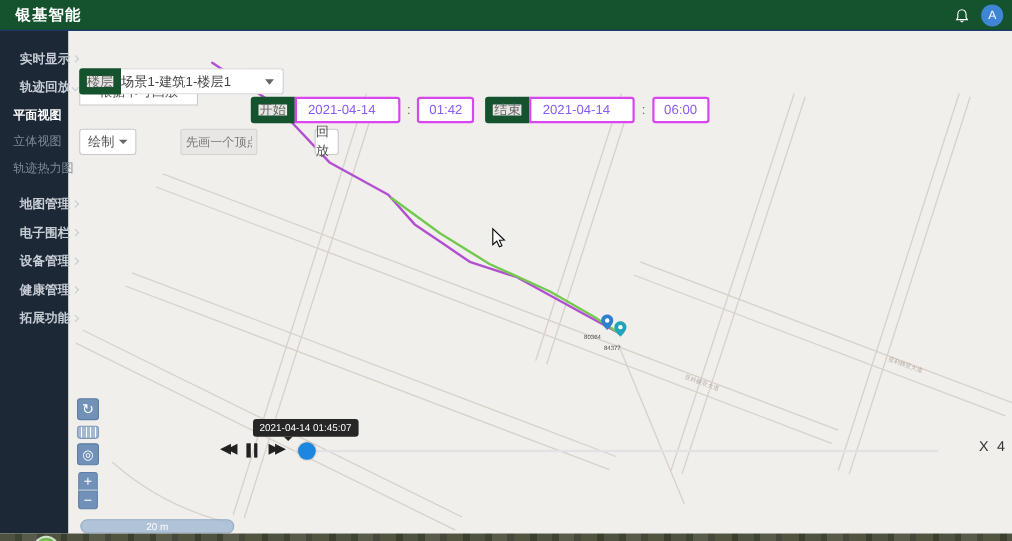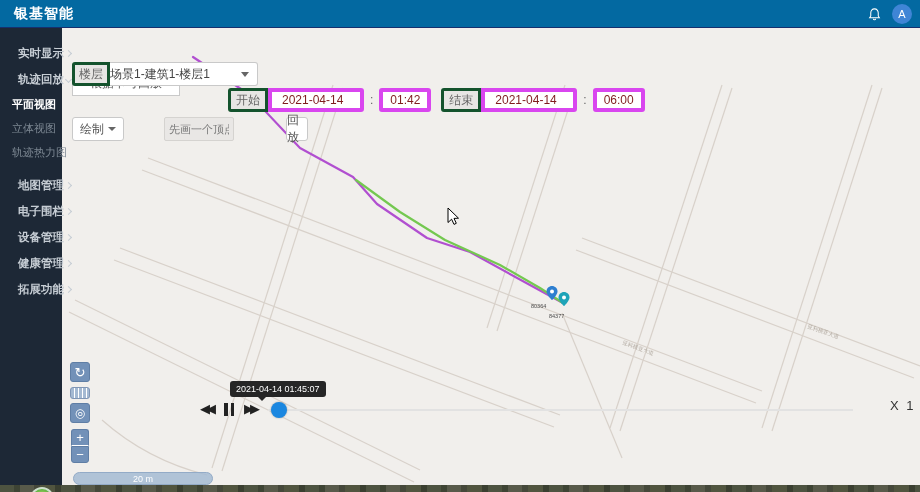--- a/index.html
+++ b/index.html
@@ -2,21 +2,21 @@
 <html><head>
 <meta charset="utf-8">
 <style>
   * { margin:0; padding:0; box-sizing:border-box; }
   html,body { width:920px; height:492px; overflow:hidden; background:#fff;
               font-family:"Liberation Sans","DejaVu Sans",sans-serif; }
   .app { position:relative; width:920px; height:492px; }
 
   
   .header { position:absolute; left:0; top:0; width:920px; height:28px;
-            background:#0369a1; border-bottom:1px solid #16306e;
+            background:#14532d; border-bottom:1px solid #16306e;
             display:flex; align-items:center; z-index:10; }
   .header-title { color:#fff; font-size:14px; font-weight:bold; padding-left:14px; letter-spacing:1px; }
   .header-right { position:absolute; right:8px; top:0; height:28px; display:flex; align-items:center; gap:10px; }
   .bell { width:15px; height:15px; }
   .avatar { width:20px; height:20px; border-radius:50%; background:#3f85d6; color:#fff;
             font-size:11px; display:flex; align-items:center; justify-content:center; }
 
   
   .sidebar { position:absolute; left:0; top:28px; width:62px; height:457px;
              background:#1d2836; z-index:9; padding-top:12px; }
@@ -39,35 +39,35 @@
   
   .ctl { position:absolute; z-index:3; }
   .tabs { left:10px; top:6px; display:flex;margin-top:36px; }
   .tab { height:26px; display:flex; align-items:center; justify-content:center;
          font-size:12px; cursor:pointer; }
   .tab.inactive { width:108px; background:#fff; border:1px solid #c9c9c9; color:#555; }
   .tab.active { width:110px; background:#3d8fd1; border:1px solid #3d8fd1; color:#fff; }
 
   .row { display:flex; align-items:center; }
   .lbl { height:24px; display:flex; align-items:center; justify-content:center;
-         background:#e7e6e4; border:3px solid #14532d; color:#666; font-size:12px;
+         background:#e7e6e4; border:7px solid #14532d; color:#666; font-size:12px;
          border-radius:3px 0 0 3px; }
   .floor-row { left:10px; top:34px; }
   .floor-lbl { width:38px; }
   .floor-select { width:148px; height:24px; background:#fff; border:1px solid #c9c9c9;
                   border-left:none; border-radius:0 3px 3px 0; font-size:12px; color:#444;
                   display:flex; align-items:center; position:relative; cursor:pointer; }
   .caret { width:0; height:0; border-left:4px solid transparent; border-right:4px solid transparent;
            border-top:5px solid #666; display:inline-block; }
   .floor-select .caret { position:absolute; right:8px; top:9px; }
 
   .time-row { left:166px; top:60px; }
   .time-row .lbl { width:40px; }
-  .tinput { height:24px; border:4px solid #d946ef; border-radius:0 3px 3px 0; background:#fff;
-            font-size:12px; color:#7f1d1d; padding-left:10px;
+  .tinput { height:24px; border:2px solid #d946ef; border-radius:0 3px 3px 0; background:#fff;
+            font-size:12px; color:#8b5cf6; padding-left:10px;
             font-family:"Liberation Sans","DejaVu Sans",sans-serif; }
   .date-in { width:96px; }
   .clock-in { width:52px; border-radius:3px; text-align:center; padding-left:0; }
   .colon { font-size:12px; color:#666; margin:0 6px; }
   .endgap { width:10px; }
 
   .draw-row { left:10px; top:89px;gap:40px; }
   .btn { height:24px; background:#fff; border:1px solid #c9c9c9; border-radius:3px;
          font-size:12px; color:#555; display:flex; align-items:center; justify-content:center;
          cursor:pointer; }
@@ -273,20 +273,20 @@
 
     <div class="pb pb-rewind">◀◀</div>
     <div class="pb pb-pause">
         <i></i>
         <i></i>
       </div>
     <div class="pb pb-ff">▶▶</div>
     <div class="pb pb-track"></div>
     <div class="pb pb-handle"></div>
     <div class="pb pb-tooltip">2021-04-14 01:45:07</div>
-    <div class="pb pb-speed">X 1</div>
+    <div class="pb pb-speed">X 4</div>
 
   </div>
 
   <div class="bottom-strip"></div>
   <div class="logo-peek"></div>
 
 </div>
 
 </body></html>

